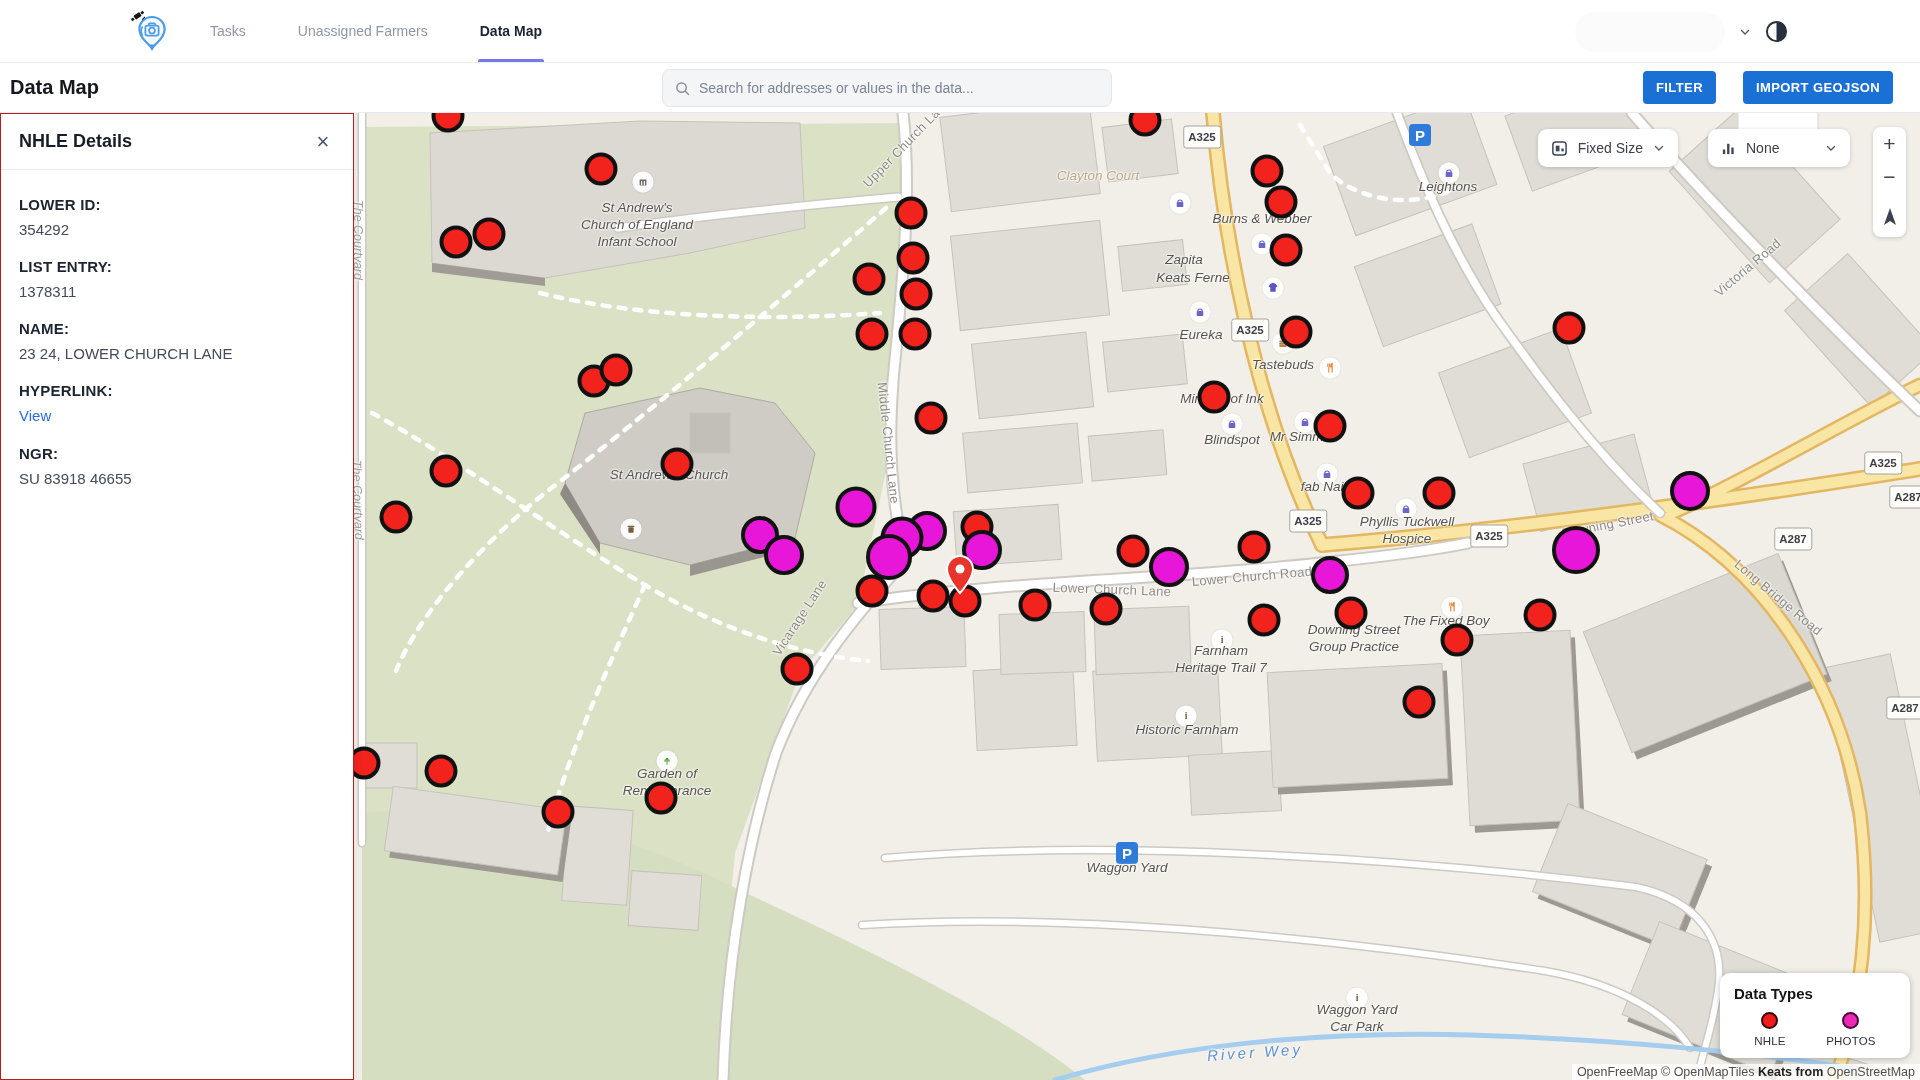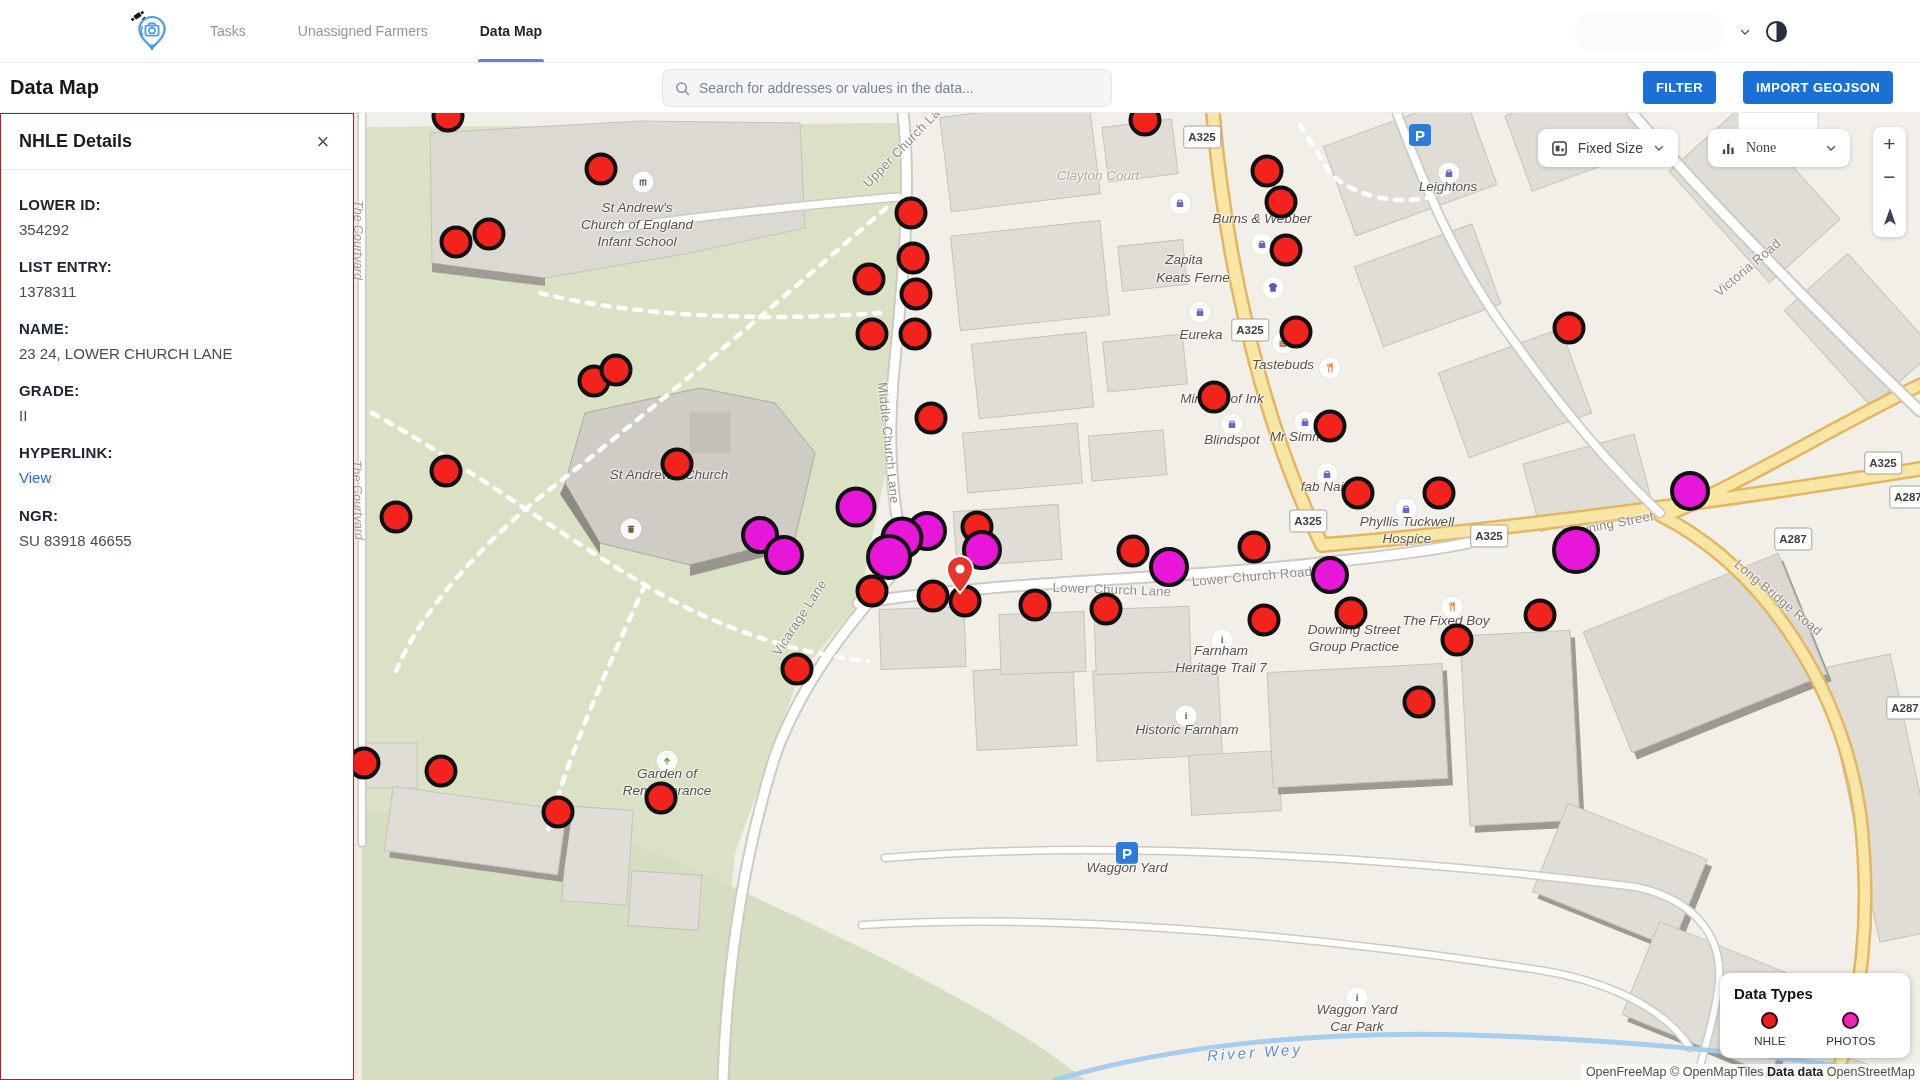--- a/index.html
+++ b/index.html
@@ -64,21 +64,21 @@
   .poi.circle svg { width:15px; height:15px; }
   .poi.parking { width:22px; height:22px; background:#2f7bd9; border-radius:4px; color:#fff;
     font-weight:700; font-size:15px; display:flex; align-items:center; justify-content:center; }
 
   
   .dd { position:absolute; top:16px; height:38px; background:#fff; border-radius:9px;
     box-shadow:0 1px 4px rgba(0,0,0,.18); display:flex; align-items:center; gap:10px;
     padding:0 13px; font-size:14px; color:#3a4148; cursor:pointer; z-index:15; }
   .dd1 { right:242px; }
   .dd2 { right:70px; min-width:142px; }
-  .dd .grow { flex:1;font-family:Liberation Serif, serif; }
+  .dd .grow { flex:1; }
   .zoomctl { position:absolute; top:14px; right:14px; width:33px; background:#fff;
     border-radius:8px; box-shadow:0 1px 4px rgba(0,0,0,.18); z-index:15;
     display:flex; flex-direction:column; align-items:center; padding-bottom:10px; }
   .zoomctl button { width:33px; height:33px; border:none; background:none; font-size:21px;
     color:#3c4250; cursor:pointer; font-family:inherit; line-height:1; }
   .zoomctl .compass { margin-top:14px; }
 
   
   .legend { position:absolute; right:10px; bottom:22px; width:190px; background:#fff;
     border-radius:10px; box-shadow:0 1px 6px rgba(0,0,0,.25); padding:12px 14px 11px; z-index:15; }
@@ -538,21 +538,21 @@
       <div class="legend-item">
         <span class="dot photo" style="background: rgb(236, 40, 181);"></span>
         <span class="llabel">PHOTOS</span>
       </div>
     </div>
   </div>
 
   <div class="attribution">
     <span>OpenFreeMap</span>
     <span>© OpenMapTiles</span>
-    <span class="dark">Data data</span>
+    <span class="dark">Keats from</span>
     <span>OpenStreetMap</span>
   </div>
 
   <div class="panel">
     <div class="panel-head">
       <div class="panel-title">NHLE Details</div>
       <button class="panel-close">×</button>
     </div>
     <div class="panel-body">
       <div class="field">
@@ -561,24 +561,20 @@
       </div>
       <div class="field">
         <div class="flabel">LIST ENTRY:</div>
         <div class="fvalue">1378311</div>
       </div>
       <div class="field">
         <div class="flabel">NAME:</div>
         <div class="fvalue">23 24, LOWER CHURCH LANE</div>
       </div>
       <div class="field">
-        <div class="flabel">GRADE:</div>
-        <div class="fvalue">II</div>
-      </div>
-      <div class="field">
         <div class="flabel">HYPERLINK:</div>
         <a href="#" class="fvalue">View</a>
       </div>
       <div class="field">
         <div class="flabel">NGR:</div>
         <div class="fvalue">SU 83918 46655</div>
       </div>
     </div>
   </div>
 </div>

